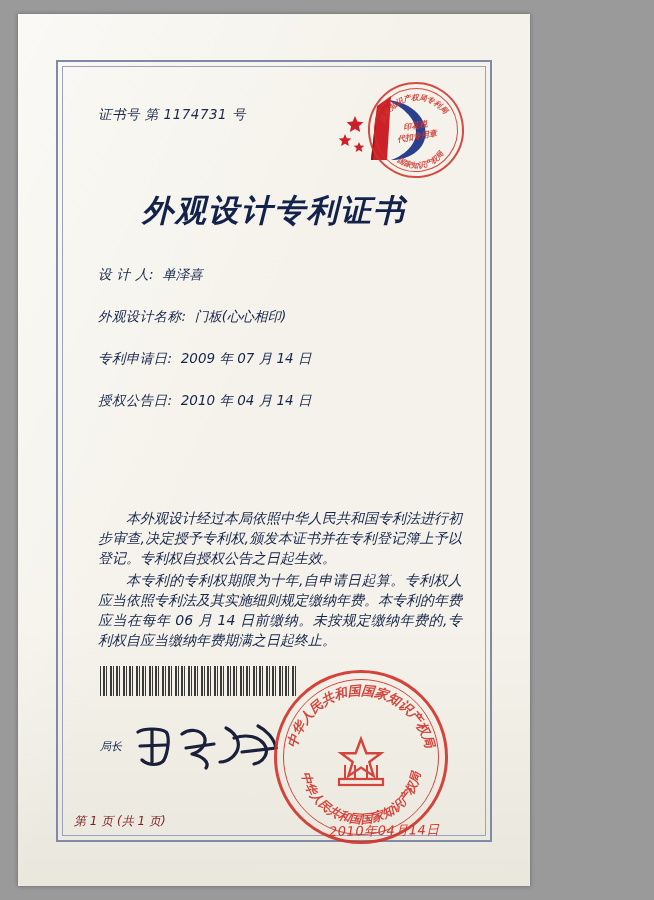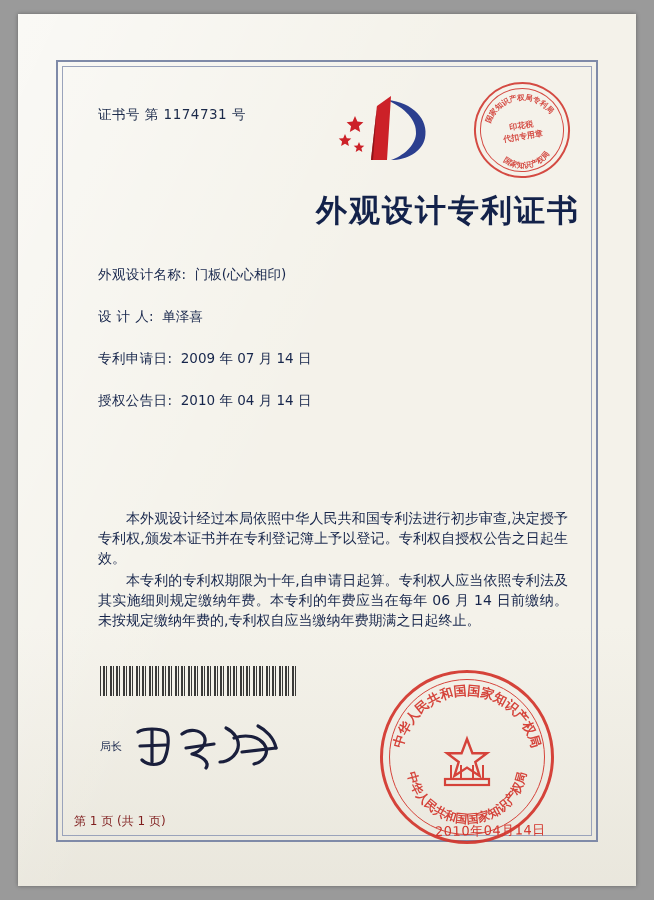--- a/index.html
+++ b/index.html
@@ -5,23 +5,24 @@
   html,body{margin:0;padding:0;}
   body{
     width:654px;height:900px;
     background:#9a9a9a;
     font-family:"Liberation Serif",serif;
     overflow:hidden;
   }
   .page{
     position:absolute;
     left:18px;top:14px;
-    width:618px;height:872px;
+    width:512px;height:872px;
     background:#f4f2ea;
     box-shadow:0 0 4px rgba(0,0,0,.35);
+    font-style:italic;
   }
   
   .page:before{
     content:"";position:absolute;inset:0;
     background:
       linear-gradient(115deg, rgba(255,255,255,.55) 0%, rgba(245,243,234,0) 45%),
       linear-gradient(0deg, rgba(214,210,196,.35) 0%, rgba(255,255,255,0) 30%);
     pointer-events:none;
   }
   .border-outer{
@@ -70,21 +71,21 @@
   .seal-top .mid{
     position:absolute;left:0;right:0;top:36px;
     text-align:center;font-size:8px;line-height:11px;
     font-family:"DejaVu Sans",sans-serif;font-weight:bold;
   }
   .arc-text{font-size:7.5px;font-family:"DejaVu Sans",sans-serif;font-weight:bold;fill:#d0342c;}
 
   
   .title{
     position:absolute;left:0;right:0;top:112px;
-    text-align:right;
+    text-align:center;
     font-size:31px;font-weight:bold;letter-spacing:2px;
     color:#13224a;
     font-family:"DejaVu Sans",sans-serif;
   }
 
   
   .fields{
     position:absolute;left:24px;right:10px;top:188px;
   }
   .field{
@@ -195,26 +196,26 @@
       <div class="mid">
         <div>印花税</div>
         <div>代扣专用章</div>
       </div>
     </div>
 
     <div class="title">外观设计专利证书</div>
 
     <div class="fields">
       <div class="field">
+        <span class="lbl">设  计  人:</span>
+        <span class="val">单泽喜</span>
+      </div>
+      <div class="field">
         <span class="lbl">外观设计名称:</span>
         <span class="val">门板(心心相印)</span>
-      </div>
-      <div class="field">
-        <span class="lbl">设  计  人:</span>
-        <span class="val">单泽喜</span>
       </div>
       <div class="field">
         <span class="lbl">专利申请日:</span>
         <span class="val">2009 年 07 月 14 日</span>
       </div>
       <div class="field">
         <span class="lbl">授权公告日:</span>
         <span class="val">2010 年 04 月 14 日</span>
       </div>
     </div>

